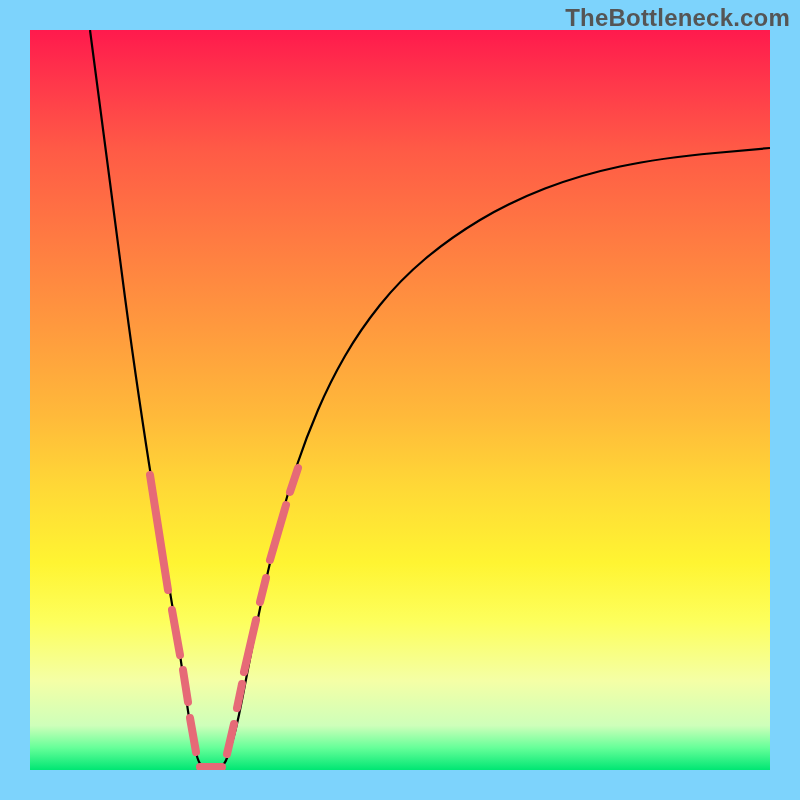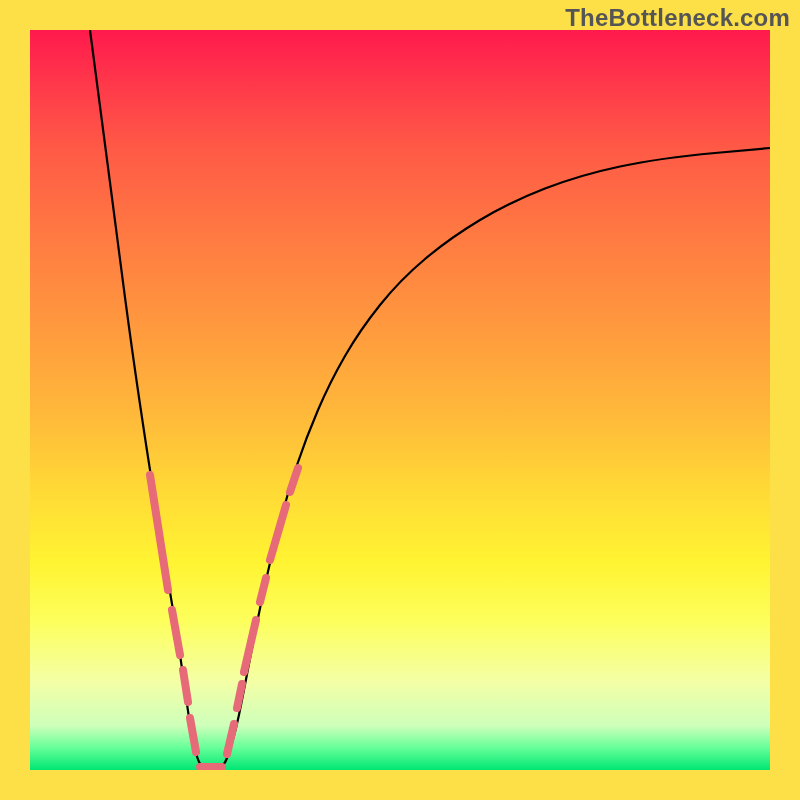--- a/index.html
+++ b/index.html
@@ -8,21 +8,21 @@
     width: 800px;
     height: 800px;
     overflow: hidden;
     background: #000;
     font-family: Arial, Helvetica, sans-serif;
   }
   .stage {
     position: relative;
     width: 800px;
     height: 800px;
-    background: #fde047;
+    background: #7dd3fc;
   }
   .plot {
     position: absolute;
     left: 30px;
     top: 30px;
     width: 740px;
     height: 740px;
     background: linear-gradient(
       to bottom,
       #ff1a4d 0%,

